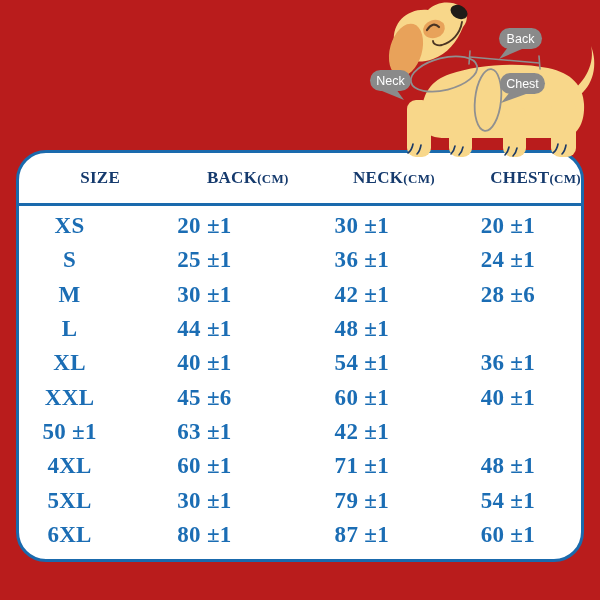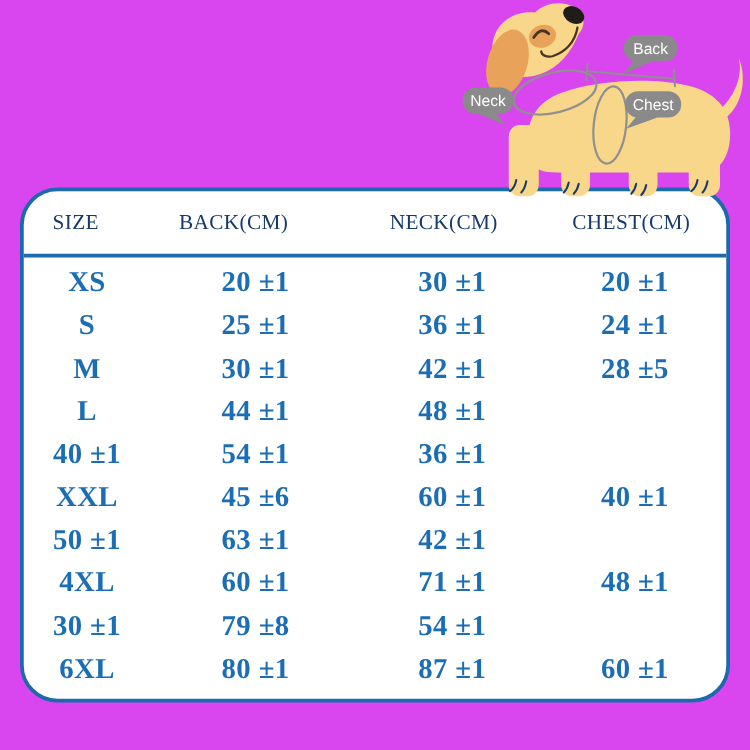--- a/index.html
+++ b/index.html
@@ -1,35 +1,35 @@
 <!DOCTYPE html>
 <html><head>
 <meta charset="utf-8">
 <style>
   html,body{margin:0;padding:0;background:#ffffff;}
   .stage{
-    position:relative;width:600px;height:600px;background:#d946ef;overflow:hidden;
+    position:relative;width:600px;height:600px;background:#b91c1c;overflow:hidden;
     font-family:"Liberation Serif", serif;
   }
   .dog-svg{position:absolute;left:350px;top:0;width:250px;height:168px;z-index:2;}
   .table-card{
     position:absolute;left:16px;top:150px;width:568px;height:412px;
     border:3px solid #1a6aad;border-radius:30px;background:#ffffff;
     box-sizing:border-box;z-index:1;
   }
   .header-row{
     display:grid;grid-template-columns:18% 30% 26% 26%;
     height:50px;align-items:center;border-bottom:3px solid #1a6aad;
   }
   .header-cell{
-    text-align:left;color:#153a6d;font-weight:normal;font-size:17px;letter-spacing:.3px;
+    text-align:right;color:#153a6d;font-weight:bold;font-size:17px;letter-spacing:.3px;
     white-space:nowrap;
     padding-left:23px;
   }
-  .header-cell .unit{font-size:17px;}
+  .header-cell .unit{font-size:13px;}
   .rows{
     position:absolute;top:53px;bottom:0;left:0;right:0;
     display:grid;grid-template-rows:repeat(10,1fr);padding:3px 0 7px;
   }
   .row{display:grid;grid-template-columns:18% 30% 26% 26%;align-items:center;}
   .cell{
     text-align:center;color:#1b6db4;font-weight:bold;font-size:23px;
     letter-spacing:.3px;white-space:nowrap;
   }
   .bubble-text{
@@ -120,28 +120,29 @@
       <div class="row">
         <div class="cell">S</div>
         <div class="cell">25 ±1</div>
         <div class="cell">36 ±1</div>
         <div class="cell">24 ±1</div>
       </div>
       <div class="row">
         <div class="cell">M</div>
         <div class="cell">30 ±1</div>
         <div class="cell">42 ±1</div>
-        <div class="cell">28 ±5</div>
+        <div class="cell">28 ±6</div>
       </div>
       <div class="row">
         <div class="cell">L</div>
         <div class="cell">44 ±1</div>
         <div class="cell">48 ±1</div>
       </div>
       <div class="row">
+        <div class="cell">XL</div>
         <div class="cell">40 ±1</div>
         <div class="cell">54 ±1</div>
         <div class="cell">36 ±1</div>
       </div>
       <div class="row">
         <div class="cell">XXL</div>
         <div class="cell">45 ±6</div>
         <div class="cell">60 ±1</div>
         <div class="cell">40 ±1</div>
       </div>
@@ -150,22 +151,23 @@
         <div class="cell">63 ±1</div>
         <div class="cell">42 ±1</div>
       </div>
       <div class="row">
         <div class="cell">4XL</div>
         <div class="cell">60 ±1</div>
         <div class="cell">71 ±1</div>
         <div class="cell">48 ±1</div>
       </div>
       <div class="row">
+        <div class="cell">5XL</div>
         <div class="cell">30 ±1</div>
-        <div class="cell">79 ±8</div>
+        <div class="cell">79 ±1</div>
         <div class="cell">54 ±1</div>
       </div>
       <div class="row">
         <div class="cell">6XL</div>
         <div class="cell">80 ±1</div>
         <div class="cell">87 ±1</div>
         <div class="cell">60 ±1</div>
       </div>
     </div>
   </div>

